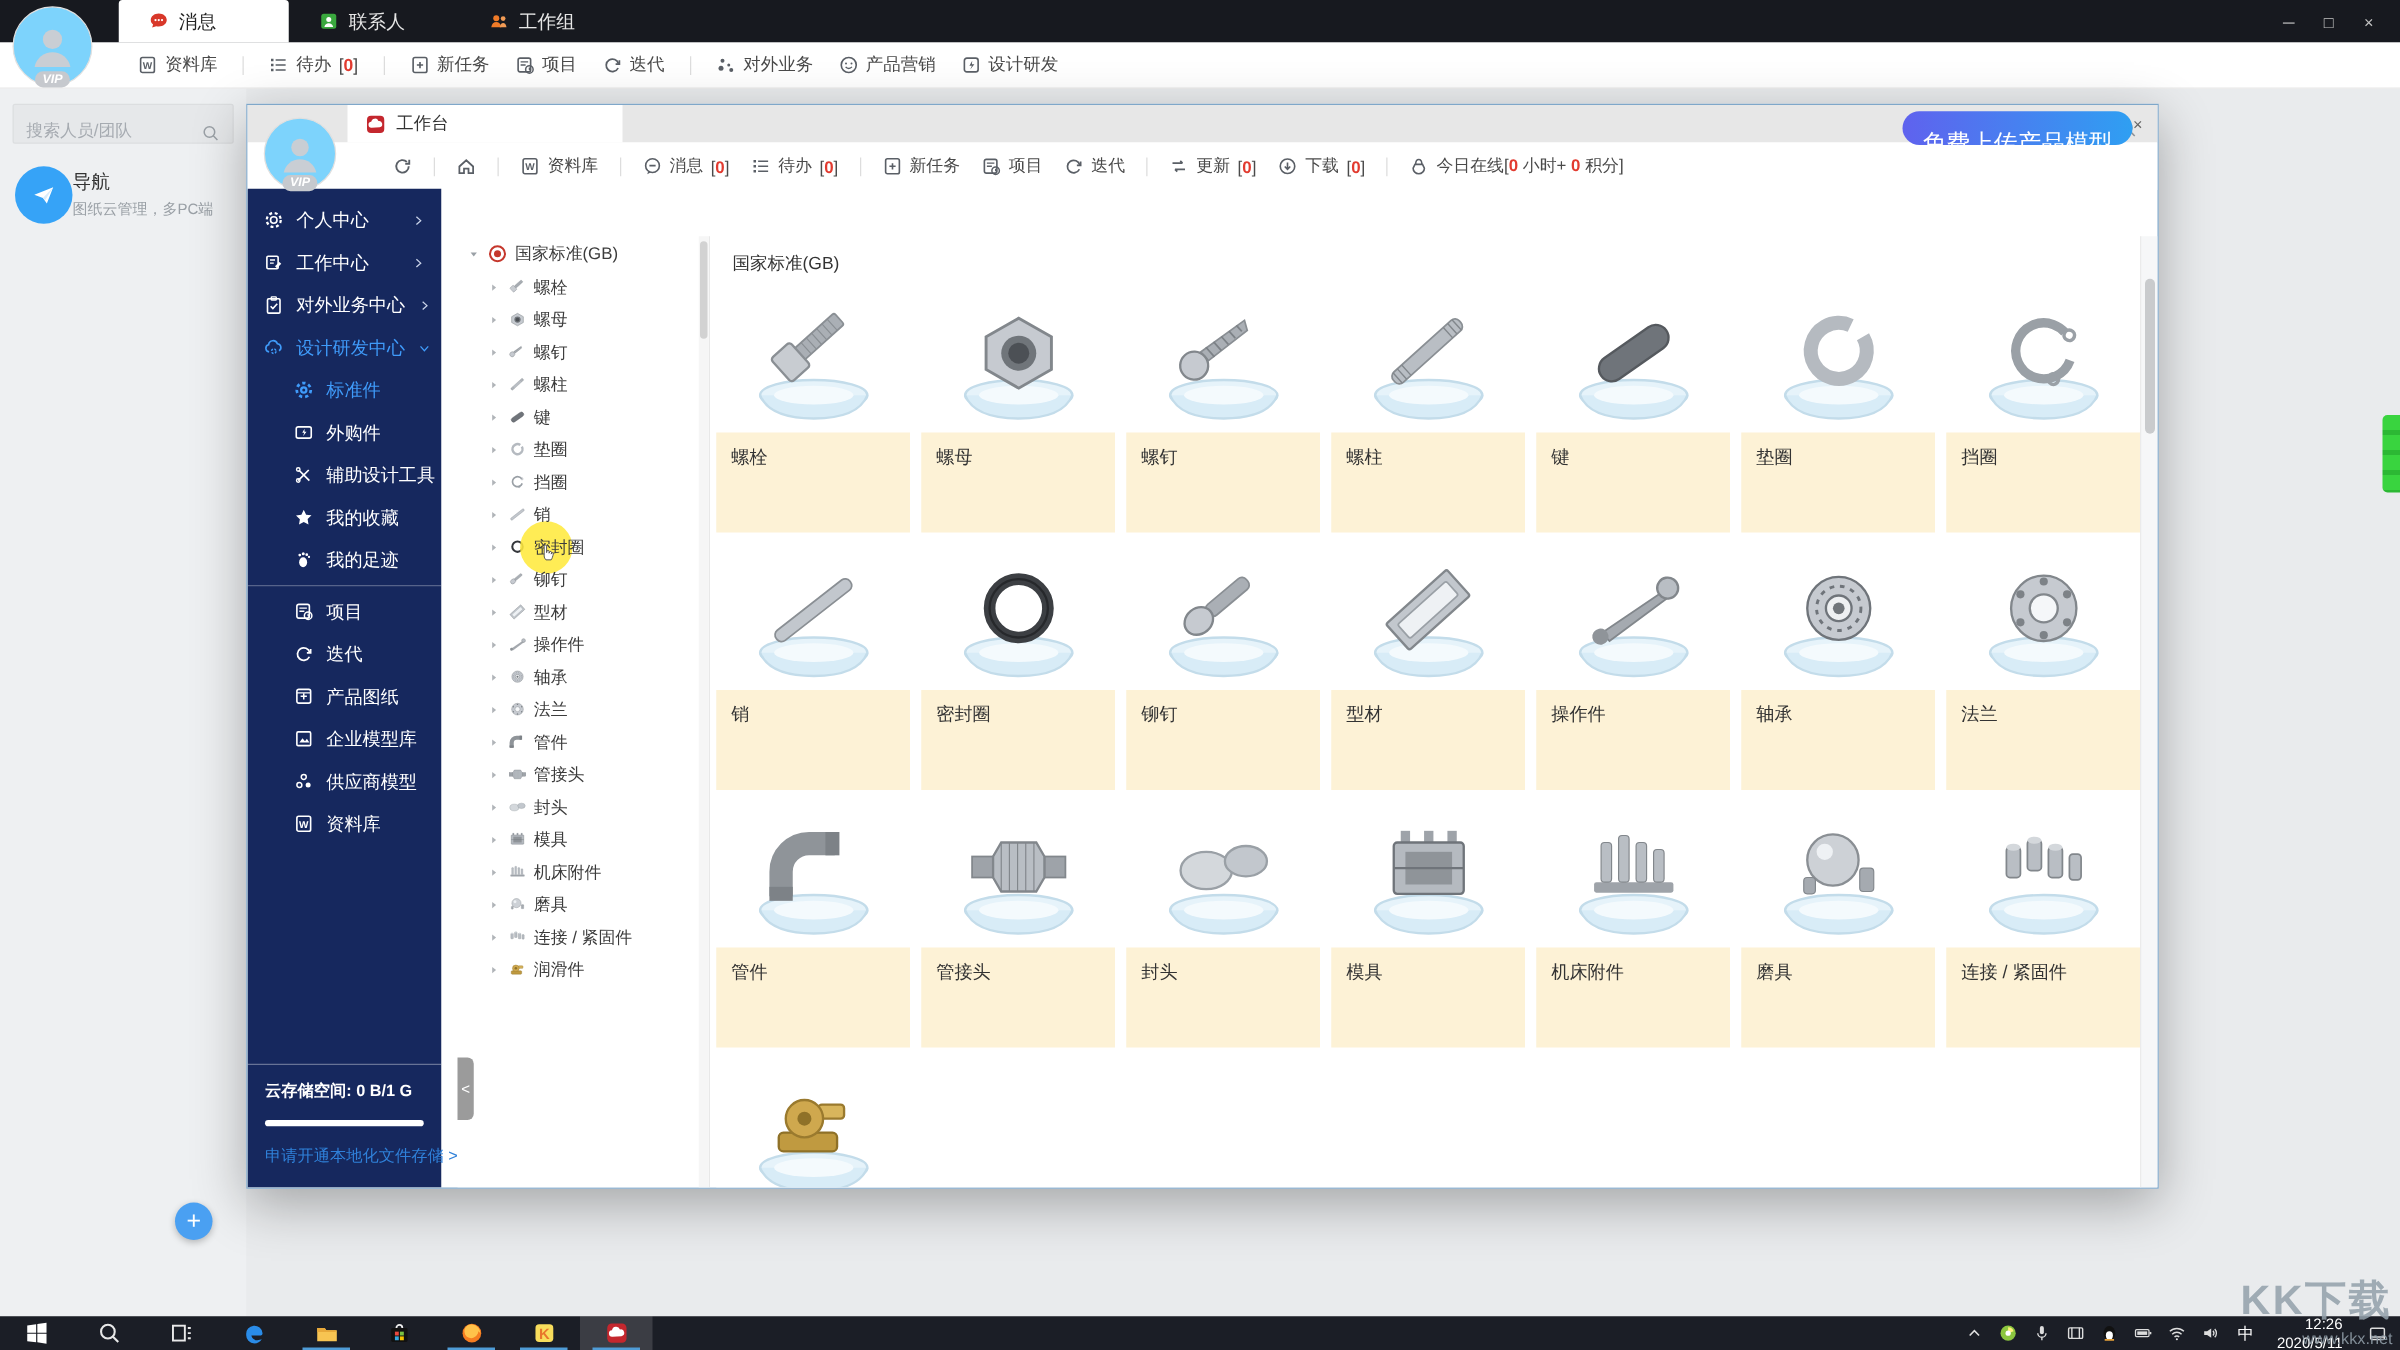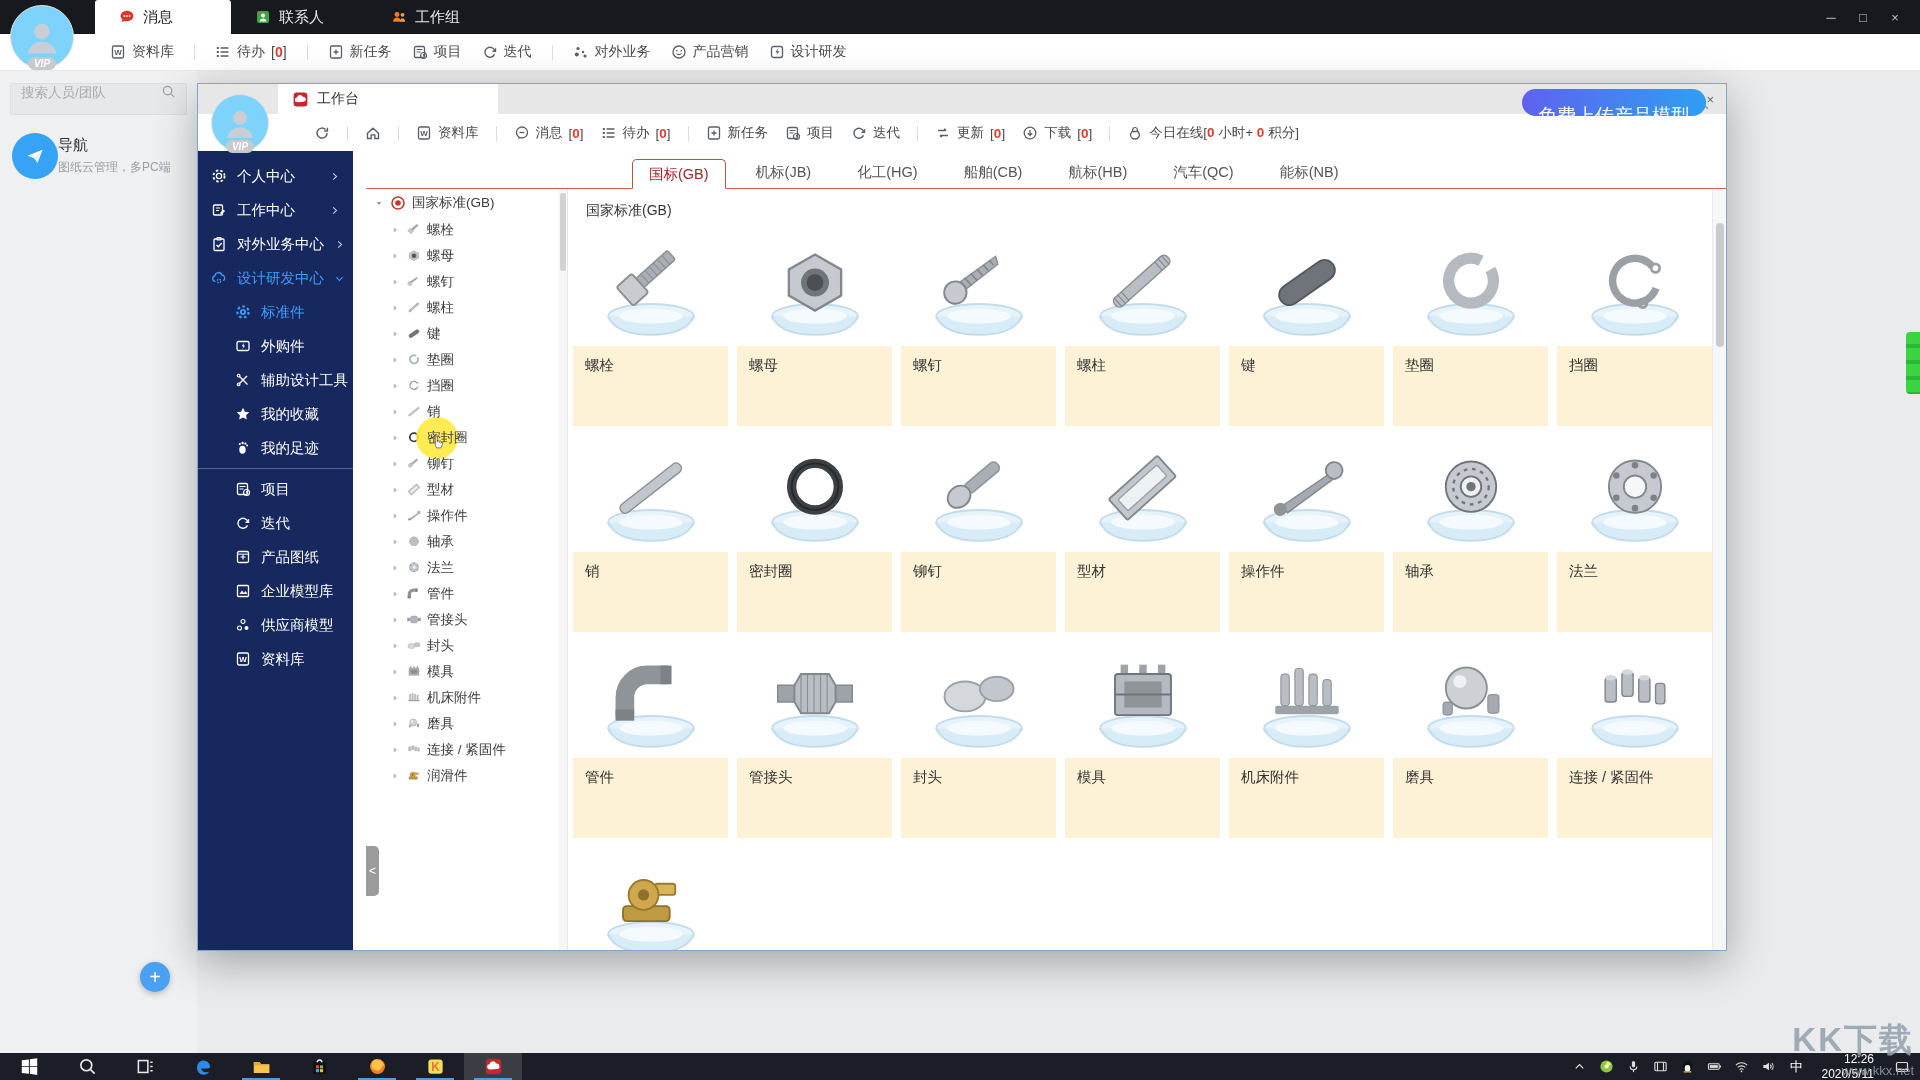--- a/index.html
+++ b/index.html
@@ -19,21 +19,21 @@
 #outer-toolbar{position:absolute;left:0;top:34px;width:100%;height:37px;background:#fff;border-bottom:1px solid #e8e8e8;display:flex;align-items:center;gap:20px;padding-left:110px;color:#4a4a4a}
 .titem{display:flex;align-items:center;gap:6px}
 .titem .ic{color:#5a5f66}
 
 .avatar{position:absolute;border-radius:50%;background:#7dd3fc;border:1px solid #e0e0e0;display:flex;align-items:center;justify-content:center}
 #avatar-outer{left:10px;top:5px;width:64px;height:64px;z-index:40}
 #avatar-outer .ic{width:44px;height:44px}
 .vip{position:absolute;bottom:-2px;left:50%;transform:translateX(-50%);background:#c6c9ce;color:#fff;font-size:10px;font-weight:700;padding:1px 6px;border-radius:8px;font-style:italic}
 
 #left-panel{position:absolute;left:0;top:71px;width:197px;height:982px;background:#eef0f2}
-#lp-search{margin:12px 10px 6px;height:32px;background:#e6e8ea;border:1px solid #dcdee0;border-radius:2px;display:flex;align-items:flex-start;justify-content:space-between;padding:0 10px;color:#a6abb1;font-size:13.5px}
+#lp-search{margin:12px 10px 6px;height:32px;background:#e6e8ea;border:1px solid #dcdee0;border-radius:2px;display:flex;align-items:flex-end;justify-content:space-between;padding:0 10px;color:#a6abb1;font-size:13.5px}
 #lp-search .ic{color:#9aa0a6;width:15px;height:15px}
 .navitem{display:flex;align-items:center;padding:12px 12px}
 .navicon{width:46px;height:46px;border-radius:50%;background:#36a3f7;display:flex;align-items:center;justify-content:center;flex:none}
 .navicon .ic{width:22px;height:22px}
 .navtitle{font-size:15px;color:#333}
 .navsub{font-size:12px;color:#9aa0a6;margin-top:4px;white-space:nowrap}
 #plus-btn{position:absolute;left:140px;top:962px;width:30px;height:30px;border-radius:50%;background:#4aa0f2;color:#fff;font-size:20px;display:flex;align-items:center;justify-content:center;box-shadow:0 2px 6px rgba(0,0,0,.25);z-index:20}
 
 #win{position:absolute;left:197px;top:83px;width:1530px;height:868px;background:#fff;border:1px solid #7fa7c9;box-shadow:0 12px 40px rgba(0,0,0,.3);overflow:hidden;z-index:10}
 #win-titlebar{position:absolute;left:0;top:0;right:0;height:30px;background:#e7e7e7}
@@ -375,29 +375,20 @@
   <div class="avatar" id="avatar-inner">
     <span id="av2">
         <svg class="ic" viewBox="0 0 16 16" style="width:40px;height:40px">
           <circle cx="8" cy="6" r="2.8" fill="#c9ced4"></circle>
           <path d="M2.8 14a5.3 5.3 0 0 1 10.4 0z" fill="#c9ced4"></path>
         </svg>
       </span>
     <span class="vip">VIP</span>
   </div>
 
-  <div id="cat-bar">
-      <div class="ctab active">国标(GB)</div>
-      <div class="ctab">机标(JB)</div>
-      <div class="ctab">化工(HG)</div>
-      <div class="ctab">船舶(CB)</div>
-      <div class="ctab">航标(HB)</div>
-      <div class="ctab">汽车(QC)</div>
-      <div class="ctab">能标(NB)</div>
-    </div>
   <div id="upload-btn">免费上传产品模型</div>
 
   <div id="sidebar">
     <div id="side-menu">
         <div class="smain">
           <svg class="ic" viewBox="0 0 16 16">
             <circle cx="8" cy="8" r="2.6" fill="none" stroke="currentColor" stroke-width="1.3"></circle>
             <circle cx="8" cy="8" r="5.6" fill="none" stroke="currentColor" stroke-width="1.8" stroke-dasharray="2.4 2.1"></circle>
           </svg>
           <span>个人中心</span>
@@ -517,20 +508,28 @@
           <span>供应商模型</span>
         </div>
         <div class="ssub">
           <svg class="ic" viewBox="0 0 16 16">
             <rect x="2.5" y="2" width="11" height="12" rx="1.5" fill="none" stroke="currentColor" stroke-width="1.3"></rect>
             <text x="8" y="11" text-anchor="middle" font-size="8" font-weight="bold" fill="currentColor">W</text>
           </svg>
           <span>资料库</span>
         </div>
       </div>
+    <div id="storage">
+      <div class="row">
+        <span>云存储空间:</span>
+        <span>0 B/1 G</span>
+      </div>
+      <div class="bar"></div>
+      <a href="#">申请开通本地化文件存储 &gt;</a>
+    </div>
   </div>
   <div id="collapse">&lt;</div>
 
   <div id="tree">
     <div id="tree-root">
       <span id="tr-tri"><svg class="tri" viewBox="0 0 16 16">
             <path d="M4 6.5l4 5 4-5z" fill="#9aa0a6"></path>
           </svg></span>
       <span id="tr-seal">
           <svg class="ic" viewBox="0 0 16 16">

